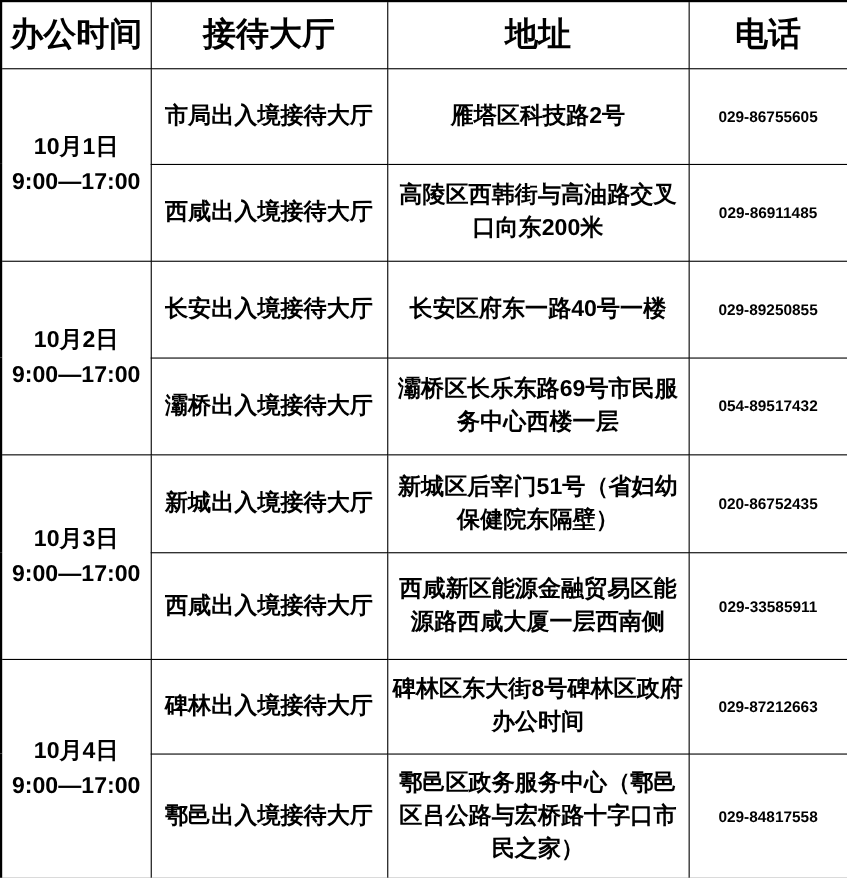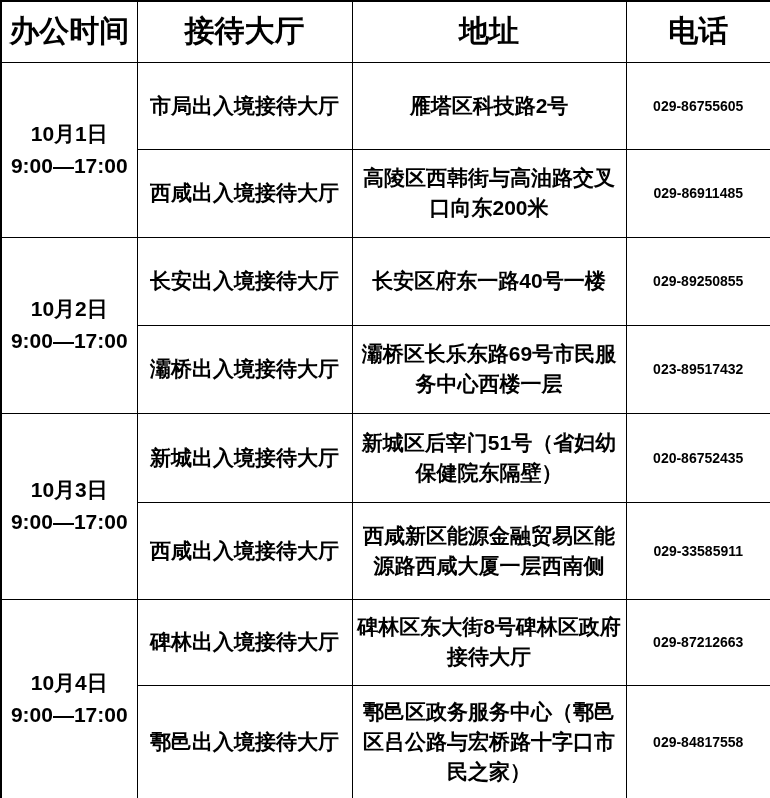--- a/index.html
+++ b/index.html
@@ -96,21 +96,21 @@
       <div>9:00—17:00</div>
     </td>
     <td class="hall">长安出入境接待大厅</td>
     <td class="addr">长安区府东一路40号一楼</td>
     <td class="phone">029-89250855</td>
   </tr>
   <tr style="height:88px">
     <td class="hall">灞桥出入境接待大厅</td>
     <td class="addr">灞桥区长乐东路69号市民服
 务中心西楼一层</td>
-    <td class="phone">023-89517432</td>
+    <td class="phone">054-89517432</td>
   </tr>
 
   <tr style="height:89px">
     <td class="date" rowspan="2">
       <div>10月3日</div>
       <div>9:00—17:00</div>
     </td>
     <td class="hall">新城出入境接待大厅</td>
     <td class="addr">新城区后宰门51号（省妇幼
 保健院东隔壁）</td>
@@ -123,21 +123,21 @@
     <td class="phone">029-33585911</td>
   </tr>
 
   <tr style="height:86px">
     <td class="date" rowspan="2">
       <div>10月4日</div>
       <div>9:00—17:00</div>
     </td>
     <td class="hall">碑林出入境接待大厅</td>
     <td class="addr">碑林区东大街8号碑林区政府
-接待大厅</td>
+办公时间</td>
     <td class="phone">029-87212663</td>
   </tr>
   <tr style="height:114px">
     <td class="hall">鄠邑出入境接待大厅</td>
     <td class="addr">鄠邑区政务服务中心（鄠邑
 区吕公路与宏桥路十字口市
 民之家）</td>
     <td class="phone">029-84817558</td>
   </tr>
 </tbody>

